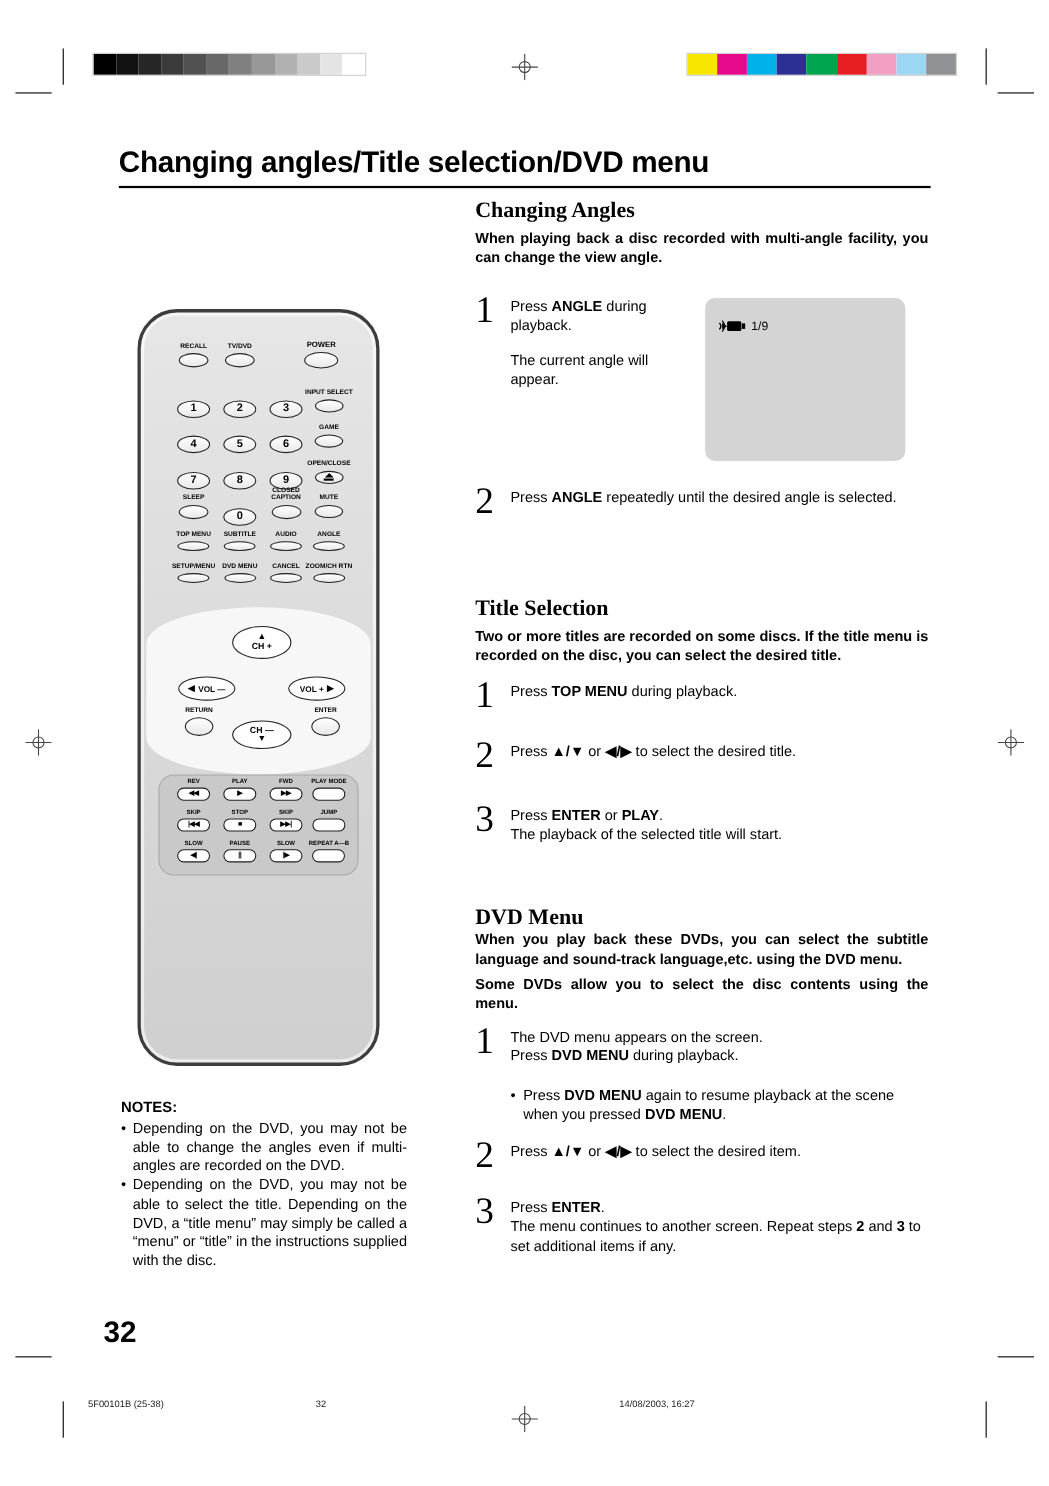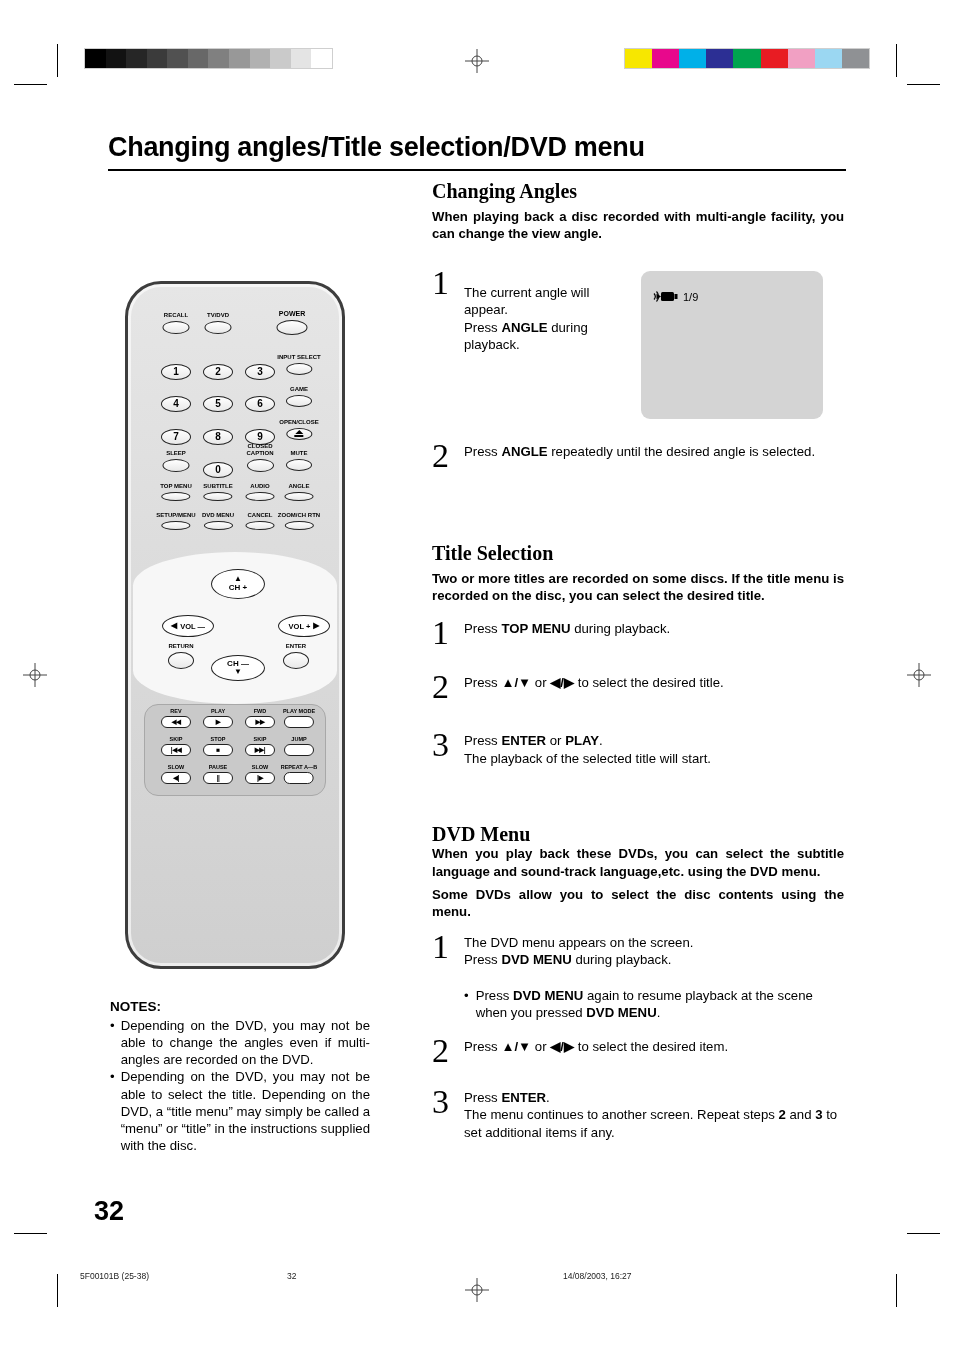--- a/index.html
+++ b/index.html
@@ -253,21 +253,21 @@
         <span class="tri-s">▲</span>
         <span>CH +</span>
       </div>
     </div>
     <div class="rg" style="left:60px;top:331px">
       <div class="r-vol">
         <span class="tri-s">◀</span>
         <span>VOL —</span>
       </div>
     </div>
-    <div class="rg" style="left:176px;top:331px">
+    <div class="rg" style="left:160px;top:331px">
       <div class="r-vol">
         <span>VOL +</span>
         <span class="tri-s">▶</span>
       </div>
     </div>
     <div class="rg" style="left:53px;top:359px">
       <div class="r-lbl">RETURN</div>
       <div class="r-oval r-round"></div>
     </div>
     <div class="rg" style="left:110px;top:371px">
@@ -345,22 +345,22 @@
   </div>
 
   <div class="content">
 
     <h2>Changing Angles</h2>
     <p class="intro">When playing back a disc recorded with multi-angle facility, you can change the view angle.</p>
 
     <div class="step" style="margin-top:26px">
       <div class="step-num">1</div>
       <div class="step-body" style="width:170px">
+        <p class="step-line"><span>Press </span><span class="b">ANGLE</span><span> during playback.</span></p>
         <p class="step-line gap">The current angle will appear.</p>
-        <p class="step-line"><span>Press </span><span class="b">ANGLE</span><span> during playback.</span></p>
       </div>
     </div>
 
     <div class="step" style="margin-top:88px">
       <div class="step-num">2</div>
       <div class="step-body" style="width:380px">
         <p class="step-line"><span>Press </span><span class="b">ANGLE</span><span> repeatedly until the desired angle is selected.</span></p>
       </div>
     </div>
 

